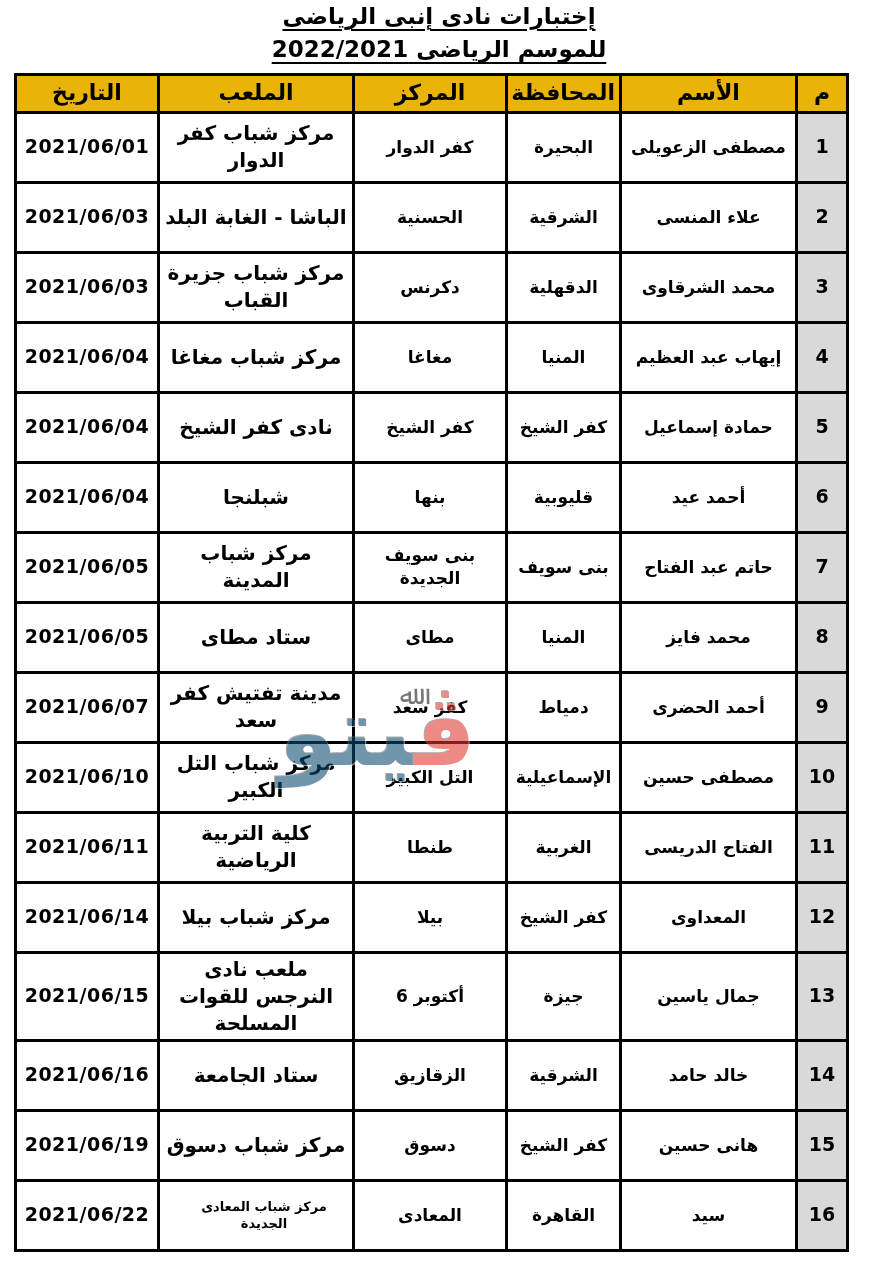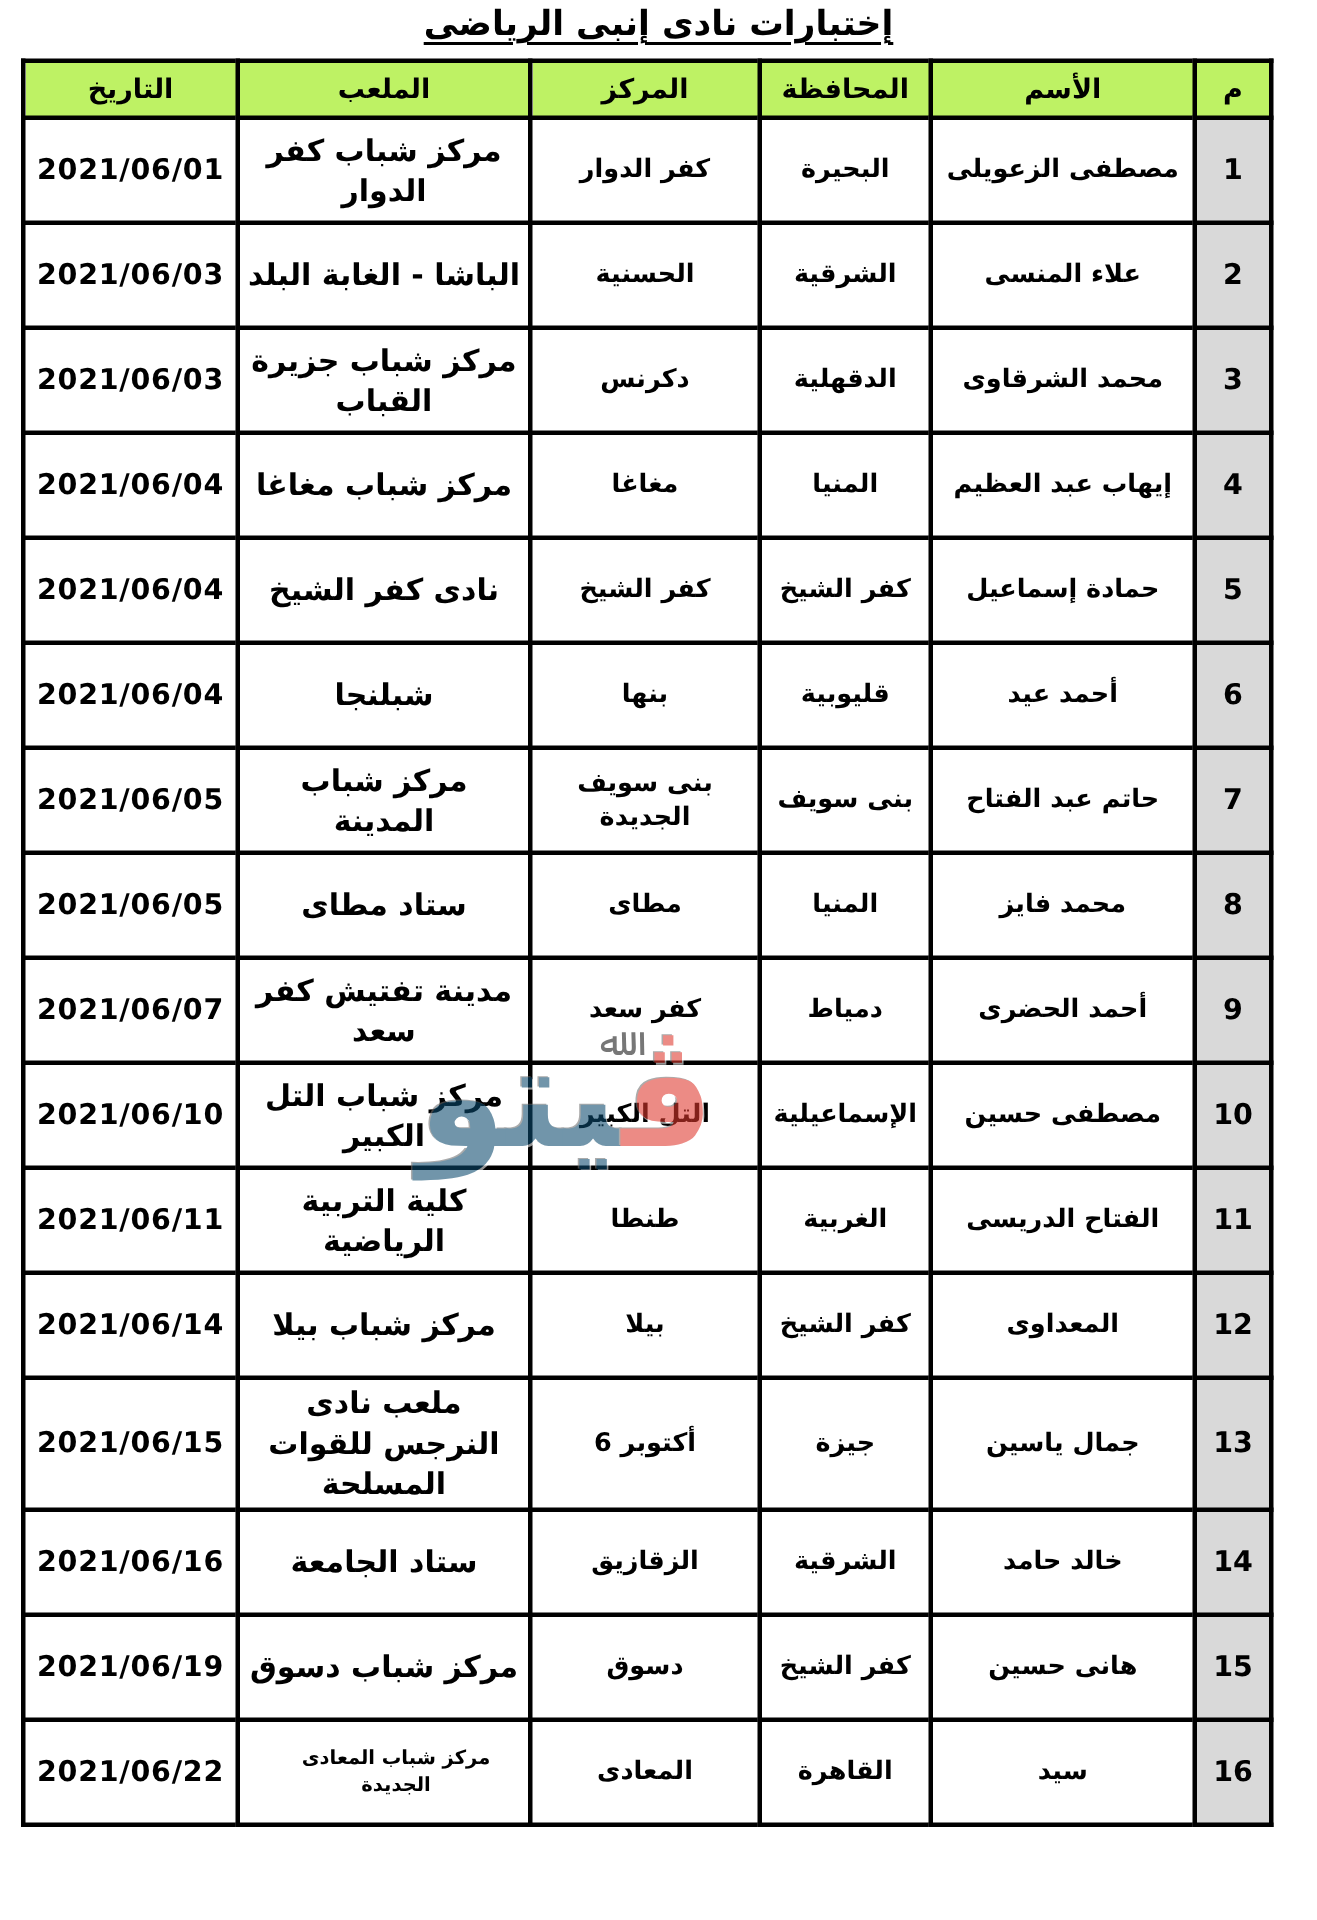--- a/index.html
+++ b/index.html
@@ -33,21 +33,21 @@
   table.schedule th, table.schedule td {
     border: 3px solid #000;
     text-align: center;
     vertical-align: middle;
     font-weight: bold;
     padding: 2px 4px;
     line-height: 1.35;
     overflow: hidden;
   }
   thead tr { height: 38px; }
-  th { background: #bef264; font-size: 18px; }
+  th { background: #eab308; font-size: 22px; }
   tbody tr { height: 70px; }
   td { font-size: 17px; }
   td.num  { background: #d9d9d9; font-size: 19px; }
   td.date { font-size: 19px; letter-spacing: 0.5px; }
   td.stadium { font-size: 20px; }
   td.stadium.small { font-size: 13px; padding-left: 20px; }
 
   
   .watermark {
     position: absolute;
@@ -70,20 +70,21 @@
     font-size: 26px; color: #4a4a4a; opacity: 0.75;
   }
 </style>
 </head>
 <body>
 
 <div class="page">
 
   <header class="titles">
     <div class="title-line">إختبارات نادى إنبى الرياضى</div>
+    <div class="title-line">للموسم الرياضى 2022/2021</div>
   </header>
 
   <table class="schedule">
     <colgroup>
       <col style="width:51px">
       <col style="width:176px">
       <col style="width:114px">
       <col style="width:153px">
       <col style="width:195px">
       <col style="width:143px">

